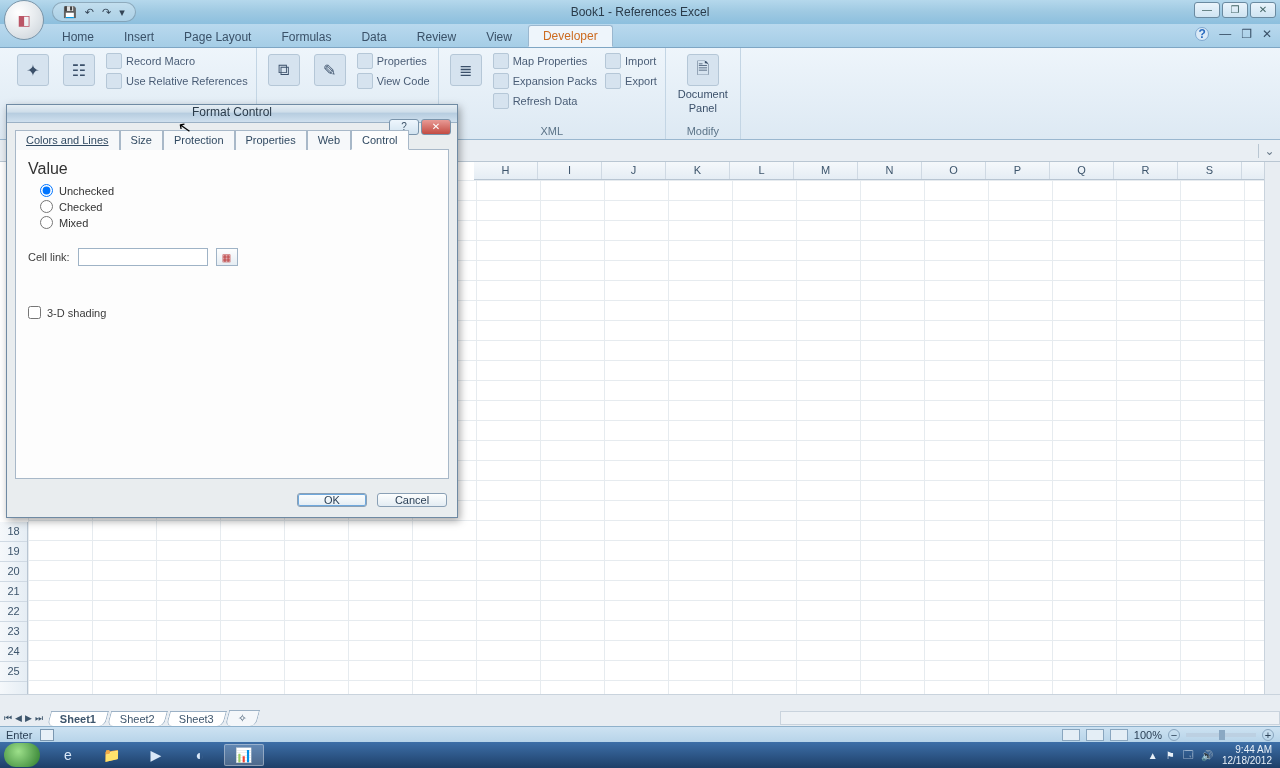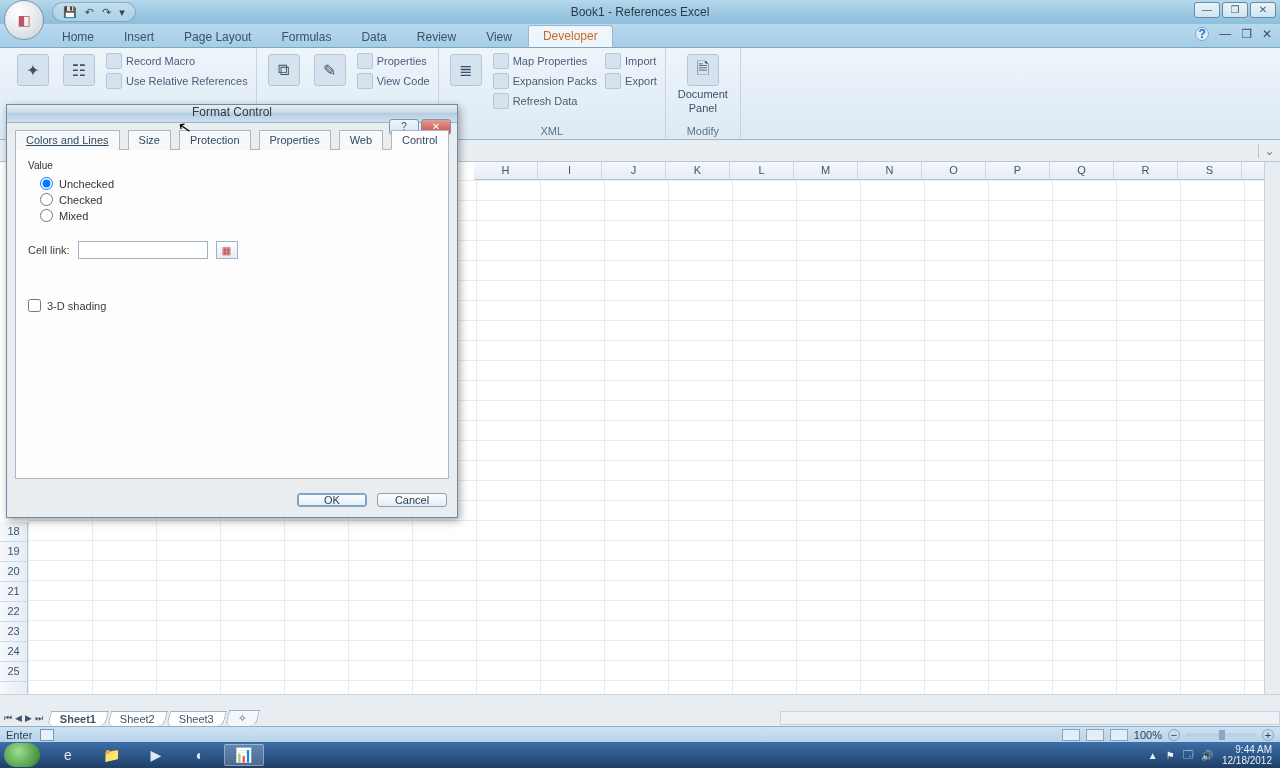--- a/index.html
+++ b/index.html
@@ -69,27 +69,27 @@
 .tb-icon.active { background:rgba(255,255,255,.2); box-shadow:inset 0 0 0 1px rgba(255,255,255,.35);}
 .tray { margin-left:auto; display:flex; align-items:center; gap:8px; color:#e8f0f8; font-size:10px; padding-right:8px;}
 .tray .clock{text-align:right; line-height:11px;}
 
 
 .dialog { position:absolute; left:6px; top:104px; width:452px; background:#e9edef; border:1px solid #6f8aa3; box-shadow:2px 3px 8px rgba(0,0,0,.35); z-index:10;}
 .dlg-title { height:18px; background:linear-gradient(#e6eef4,#cfdeea 40%,#b7cde0 50%,#cfe0ee); display:flex; align-items:center; padding:0 6px; font-size:12px; color:#2a3b4a; border-bottom:1px solid #9bb1c5;flex-direction:column;}
 .dlg-title .dbtns{margin-left:auto; display:flex; gap:2px;}
 .dlg-title .dbtn{width:30px;height:16px;border:1px solid #7a94ab;border-radius:3px;background:linear-gradient(#eef6fd,#d2e3f0);text-align:center;font-size:10px;line-height:13px;color:#3a5268;}
 .dlg-title .dbtn.close{background:linear-gradient(#e89a95,#c34b42);color:#fff;}
-.dlg-tabs { display:flex; padding:6px 8px 0; gap:8px; background:#e9edef;}
+.dlg-tabs { display:flex; padding:6px 8px 0; gap:0; background:#e9edef;}
 .dlg-tabs .dtab { padding:3px 10px; font-size:11px; color:#314a62; background:#f6f8fa; border:1px solid #a8b8c8; border-bottom:none; position:relative; top:1px;}
 .dlg-tabs .dtab .ul{text-decoration:underline;}
 .dlg-tabs .dtab.active { background:#fdfdfd; border-bottom:1px solid #fdfdfd; z-index:1;}
 .dlg-body { margin:0 8px 8px; background:#fdfdfd; border:1px solid #a8b8c8; padding:10px 12px 10px; min-height:330px;}
 fieldset{border:none;}
-.opt-label{font-size:10px; color:#333; margin-bottom:6px;}
+.opt-label{font-size:16px; color:#333; margin-bottom:6px;}
 .radio-row{display:flex;align-items:center;gap:6px;font-size:11px;color:#333;margin:3px 0 3px 12px;}
 .radio-row input{margin:0;}
 .row-cell{display:flex;align-items:center;gap:8px;margin-top:16px;font-size:11px;}
 .row-cell input[type=text]{width:130px;height:18px;border:1px solid #9fb3c6;padding:0 4px;font-size:11px;}
 .refbtn{width:22px;height:18px;border:1px solid #9fb3c6;background:linear-gradient(#fdfefe,#e6edf3);display:flex;align-items:center;justify-content:center;font-size:10px;color:#b33;}
 .chk-row{display:flex;align-items:center;gap:6px;font-size:11px;margin-top:40px;}
 .dlg-buttons{display:flex;justify-content:flex-end;gap:10px;padding:6px 10px 10px;}
 .dlg-buttons button{min-width:70px;height:14px;font-size:11px;border:1px solid #8aa0b5;background:linear-gradient(#fdfefe,#e3ecf3);border-radius:3px;color:#2c4157;}
 .dlg-buttons button.primary{box-shadow:0 0 0 1px #6fa8dc inset;}
 

